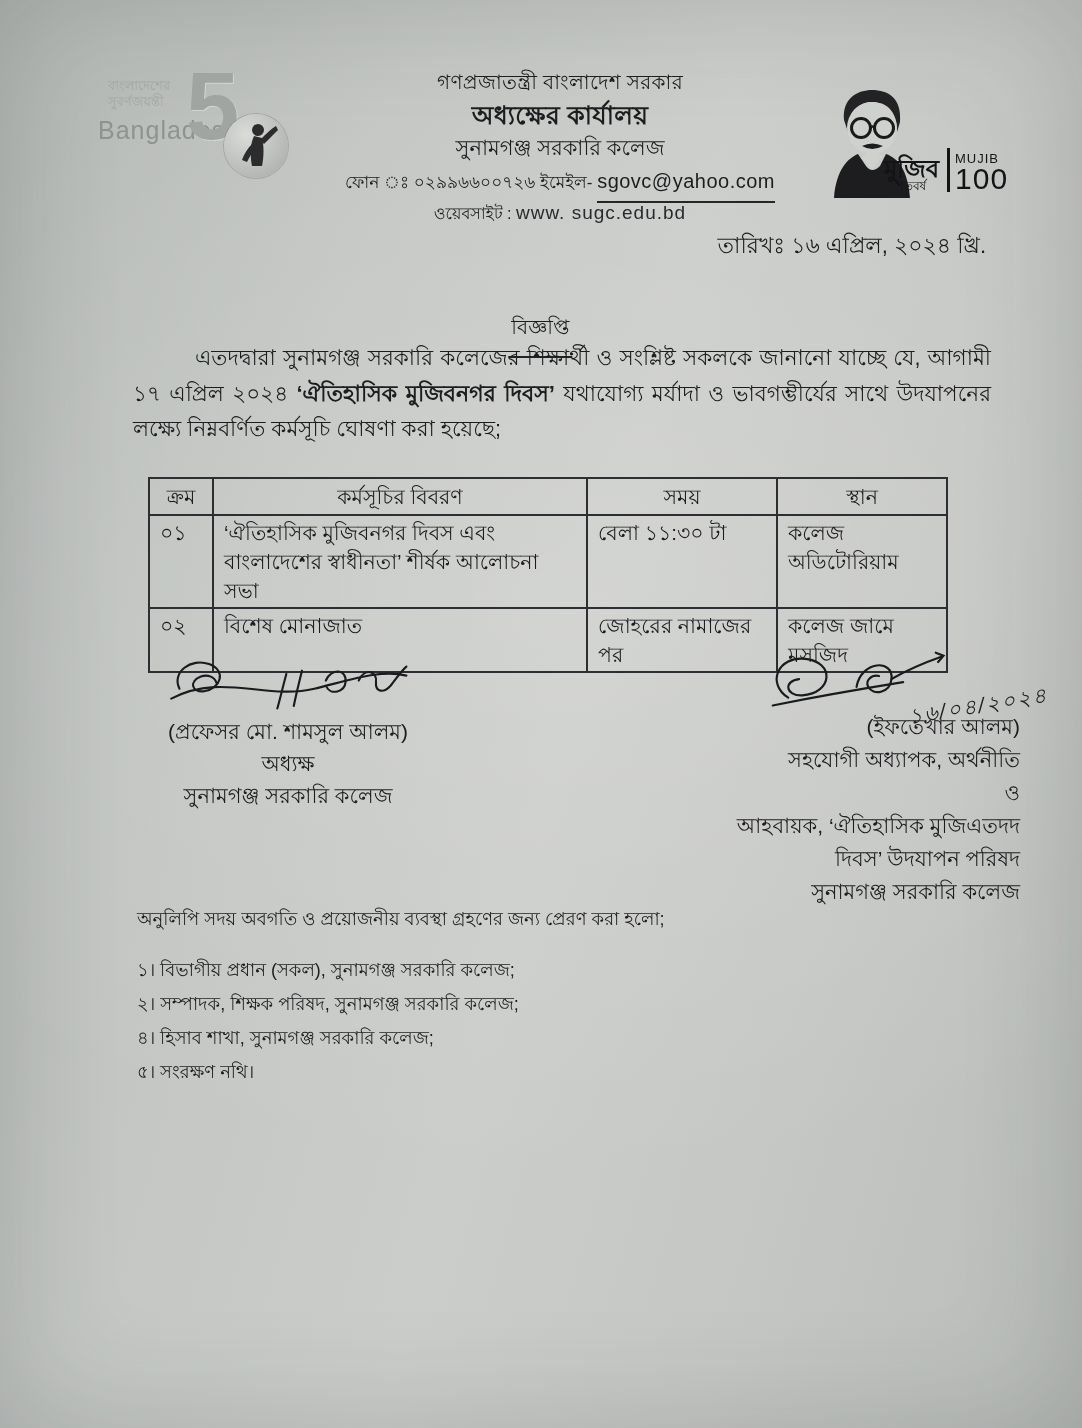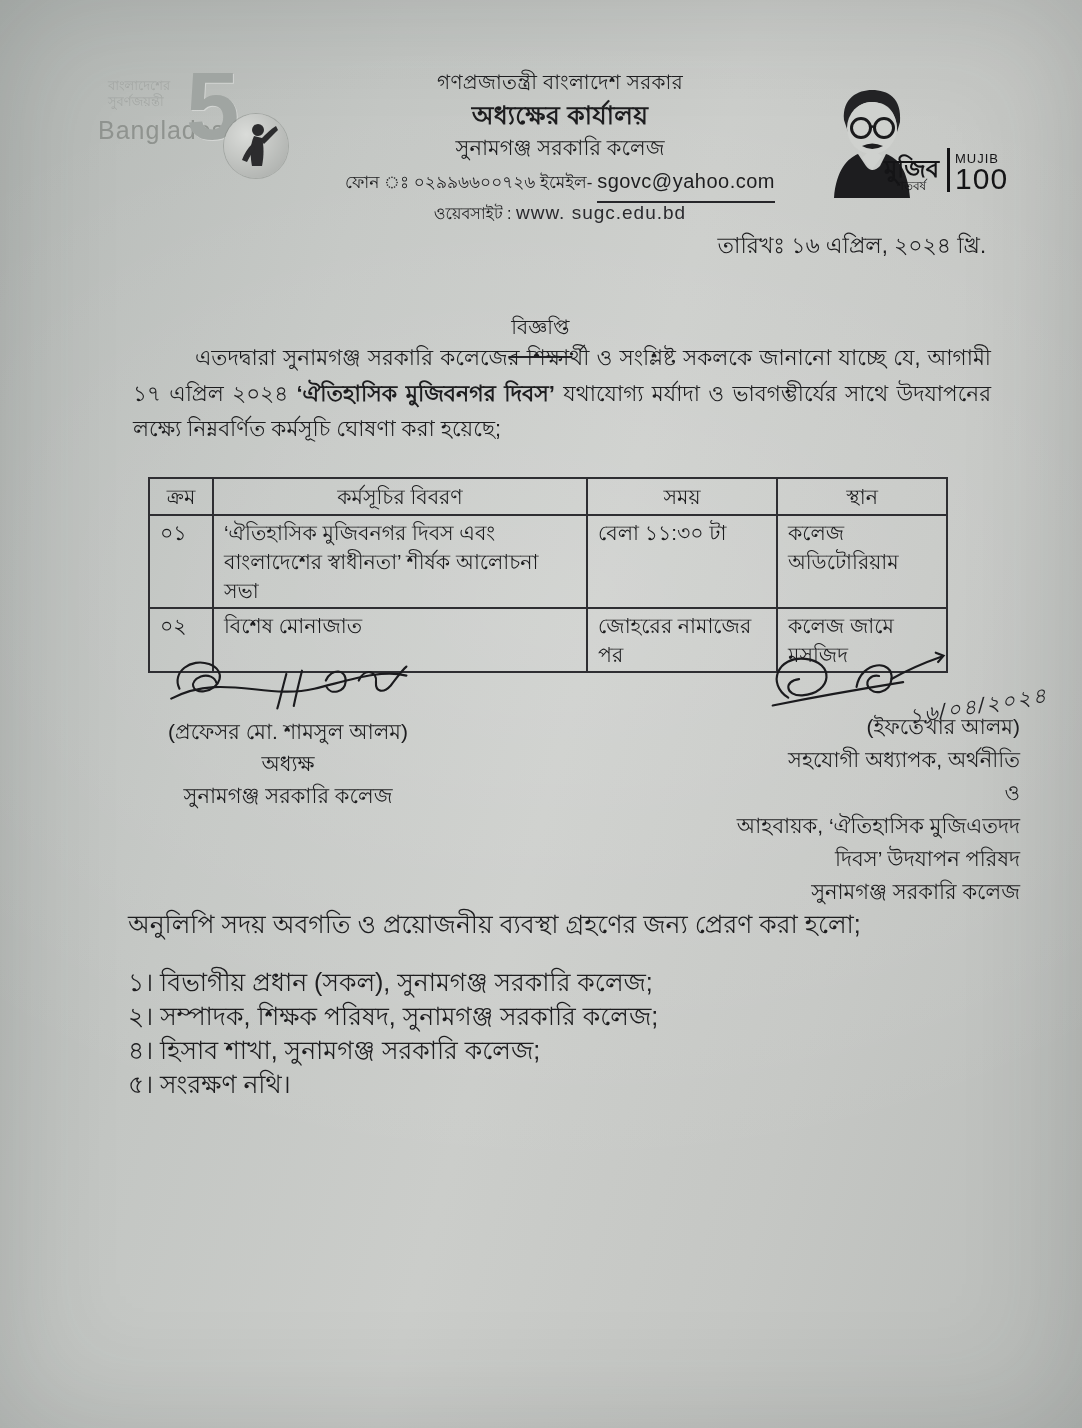--- a/index.html
+++ b/index.html
@@ -52,21 +52,21 @@
   .sched{left:148px;top:477px;border-collapse:collapse;font-size:20.5px;table-layout:fixed;padding-left:42px;}
   .sched td,.sched th{border:2px solid #2e2e32;vertical-align:top;padding:2px 10px;line-height:29px;font-weight:normal;}
   .sched th{text-align:center;padding:3px 6px;}
   .c0{width:50px;} .c1{width:360px;} .c2{width:176px;} .c3{width:156px;}
   
   .sig-left{left:128px;top:646px;width:320px;text-align:center;font-size:21px;line-height:32px;}
   .sig-right{left:690px;top:648px;width:330px;text-align:right;font-size:21px;line-height:33px;}
   .sig-img{display:block;margin:0 auto -4px;}
   .hand-date{left:908px;top:690px;font-size:21px;transform:rotate(-9deg);letter-spacing:2px;color:#232326;font-style:italic;}
   
-  .dist{left:128px;top:905px;width:760px;font-size:25px;}
+  .dist{left:137px;top:905px;width:760px;font-size:18px;}
   .dist-intro{margin:0 0 22px 0;}
   .dist-list{list-style:none;margin:0;padding:0;}
   .dist-list li{margin:0 0 10px 0;line-height:24px;}
 </style>
 </head>
 <body>
 
 <div class="photo">
 
   <div class="abs bd50">

